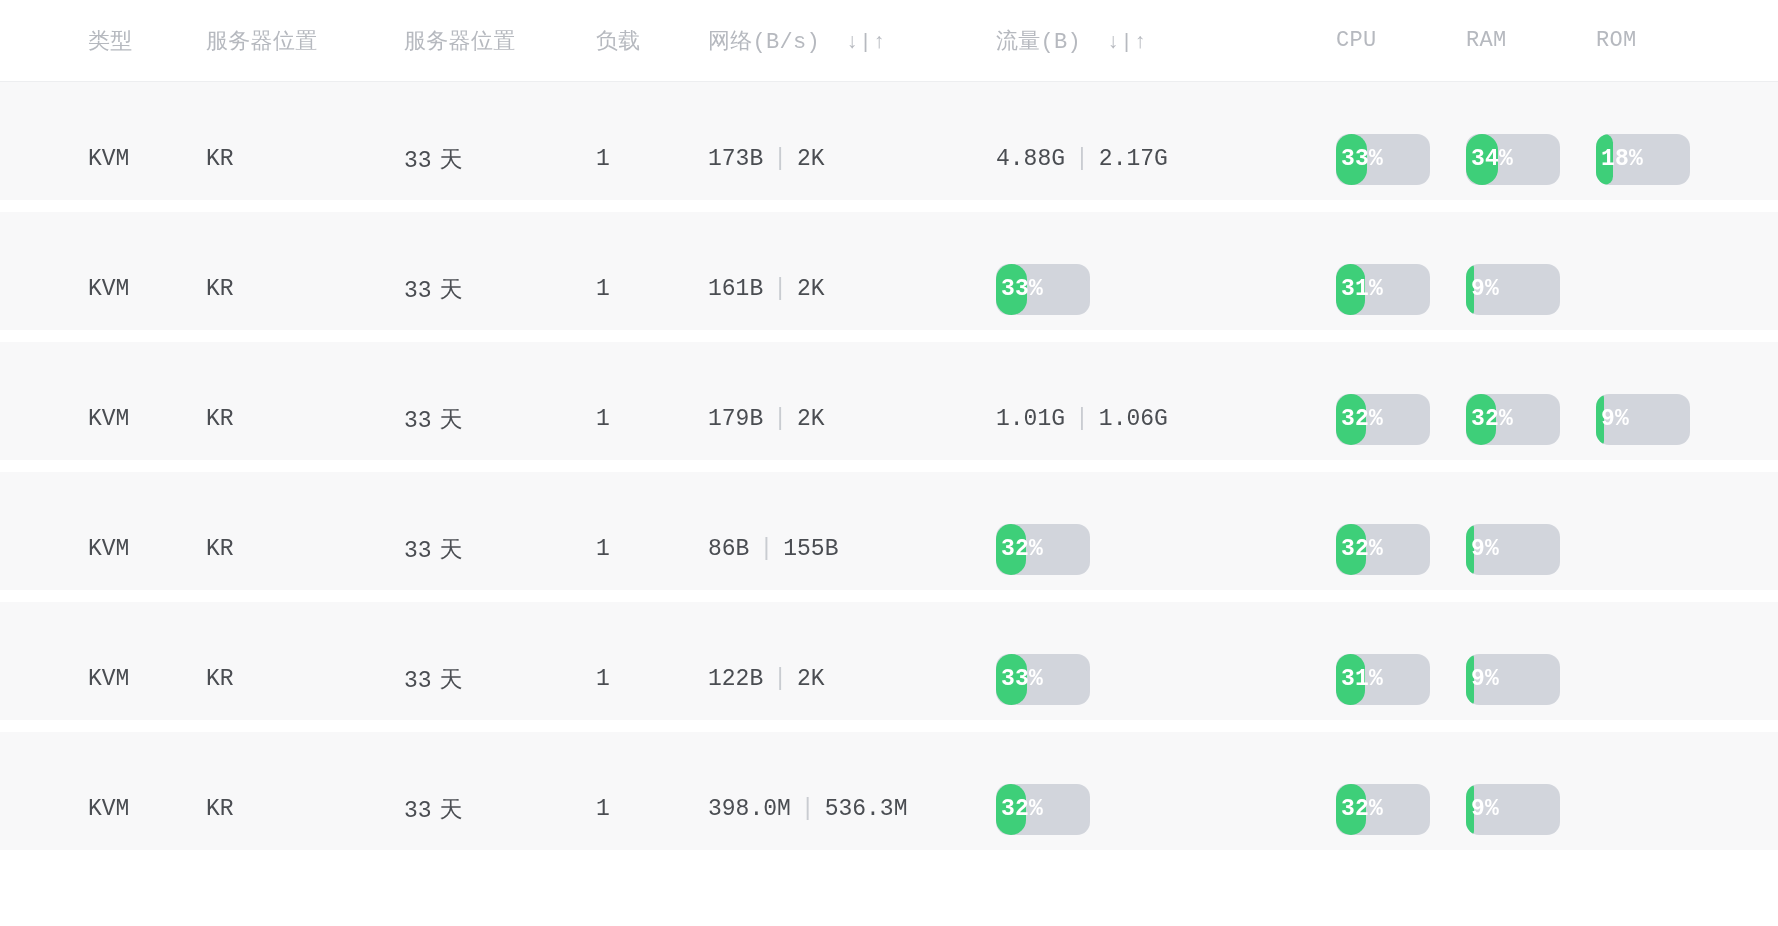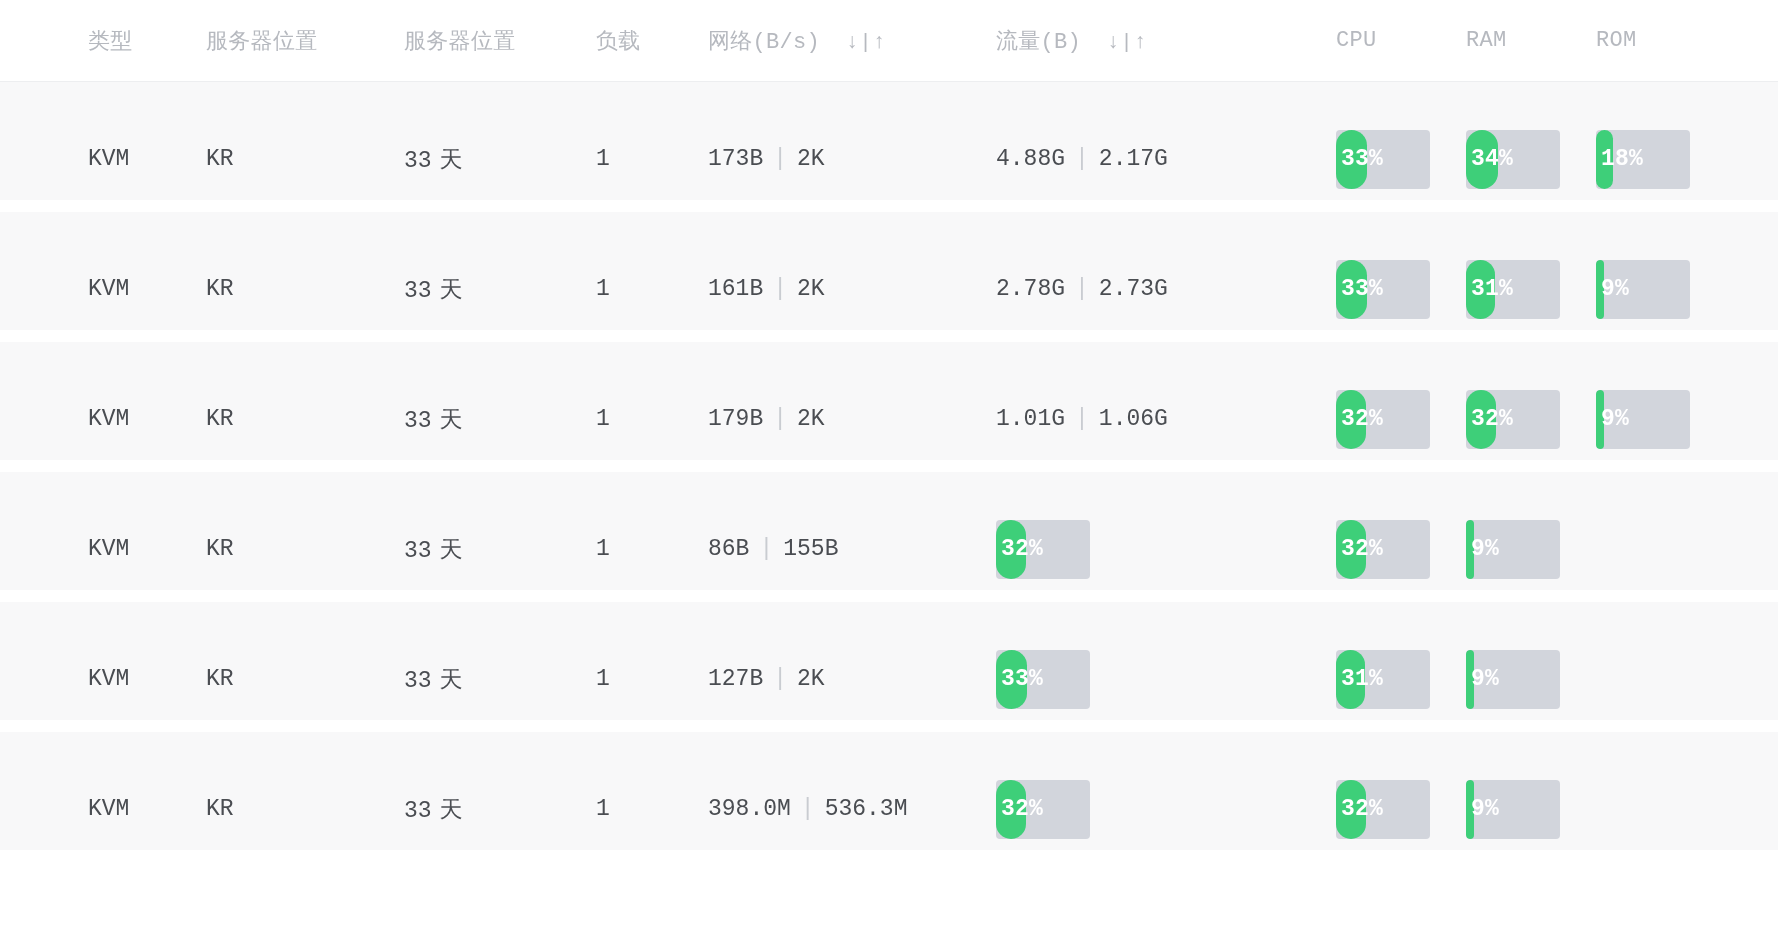--- a/index.html
+++ b/index.html
@@ -73,23 +73,23 @@
 
   .sep { color: #c9ccd1; padding: 0 10px; font-weight: 300; }
 
   .daycell .unit { margin-left: 8px; }
 
   
   .bar-cell { display: flex; align-items: center; }
   .bar {
     position: relative;
     width: 94px;
-    height: 59px;
+    height: 51px;
     background: #d2d5dc;
-    border-radius: 4px;
+    border-radius: 13px;
     overflow: hidden;
   }
   .bar-fill {
     position: absolute;
     left: 0; top: 0; bottom: 0;
     background: #3ecf79;
     border-radius: 18px;
   }
   .bar-label {
     position: absolute;
@@ -182,21 +182,20 @@
         </div>
         <div></div>
       </div>
       <div class="row grid">
         <div></div>
         <div class="cell"><span>KVM</span></div>
         <div class="cell"><span>KR</span></div>
         <div class="cell daycell"><span>33</span><span class="unit">天</span></div>
         <div class="cell"><span>1</span></div>
         <div class="cell"><span>161B</span><span class="sep">|</span><span>2K</span></div>
-        <div class="cell"><span>2.78G</span><span class="sep">|</span><span>2.73G</span></div>
         <div class="cell bar-cell">
           <div class="bar">
             <div class="bar-fill" style="width: 33%;"></div>
             <div class="bar-label">33%</div>
           </div>
         </div>
         <div class="cell bar-cell">
           <div class="bar">
             <div class="bar-fill" style="width: 31%;"></div>
             <div class="bar-label">31%</div>
@@ -264,21 +263,21 @@
           </div>
         </div>
         <div></div>
       </div>
       <div class="row grid">
         <div></div>
         <div class="cell"><span>KVM</span></div>
         <div class="cell"><span>KR</span></div>
         <div class="cell daycell"><span>33</span><span class="unit">天</span></div>
         <div class="cell"><span>1</span></div>
-        <div class="cell"><span>127B</span><span class="sep">|</span><span>2K</span></div>
+        <div class="cell"><span>122B</span><span class="sep">|</span><span>2K</span></div>
         <div class="cell bar-cell">
           <div class="bar">
             <div class="bar-fill" style="width: 33%;"></div>
             <div class="bar-label">33%</div>
           </div>
         </div>
         <div class="cell bar-cell">
           <div class="bar">
             <div class="bar-fill" style="width: 31%;"></div>
             <div class="bar-label">31%</div>

